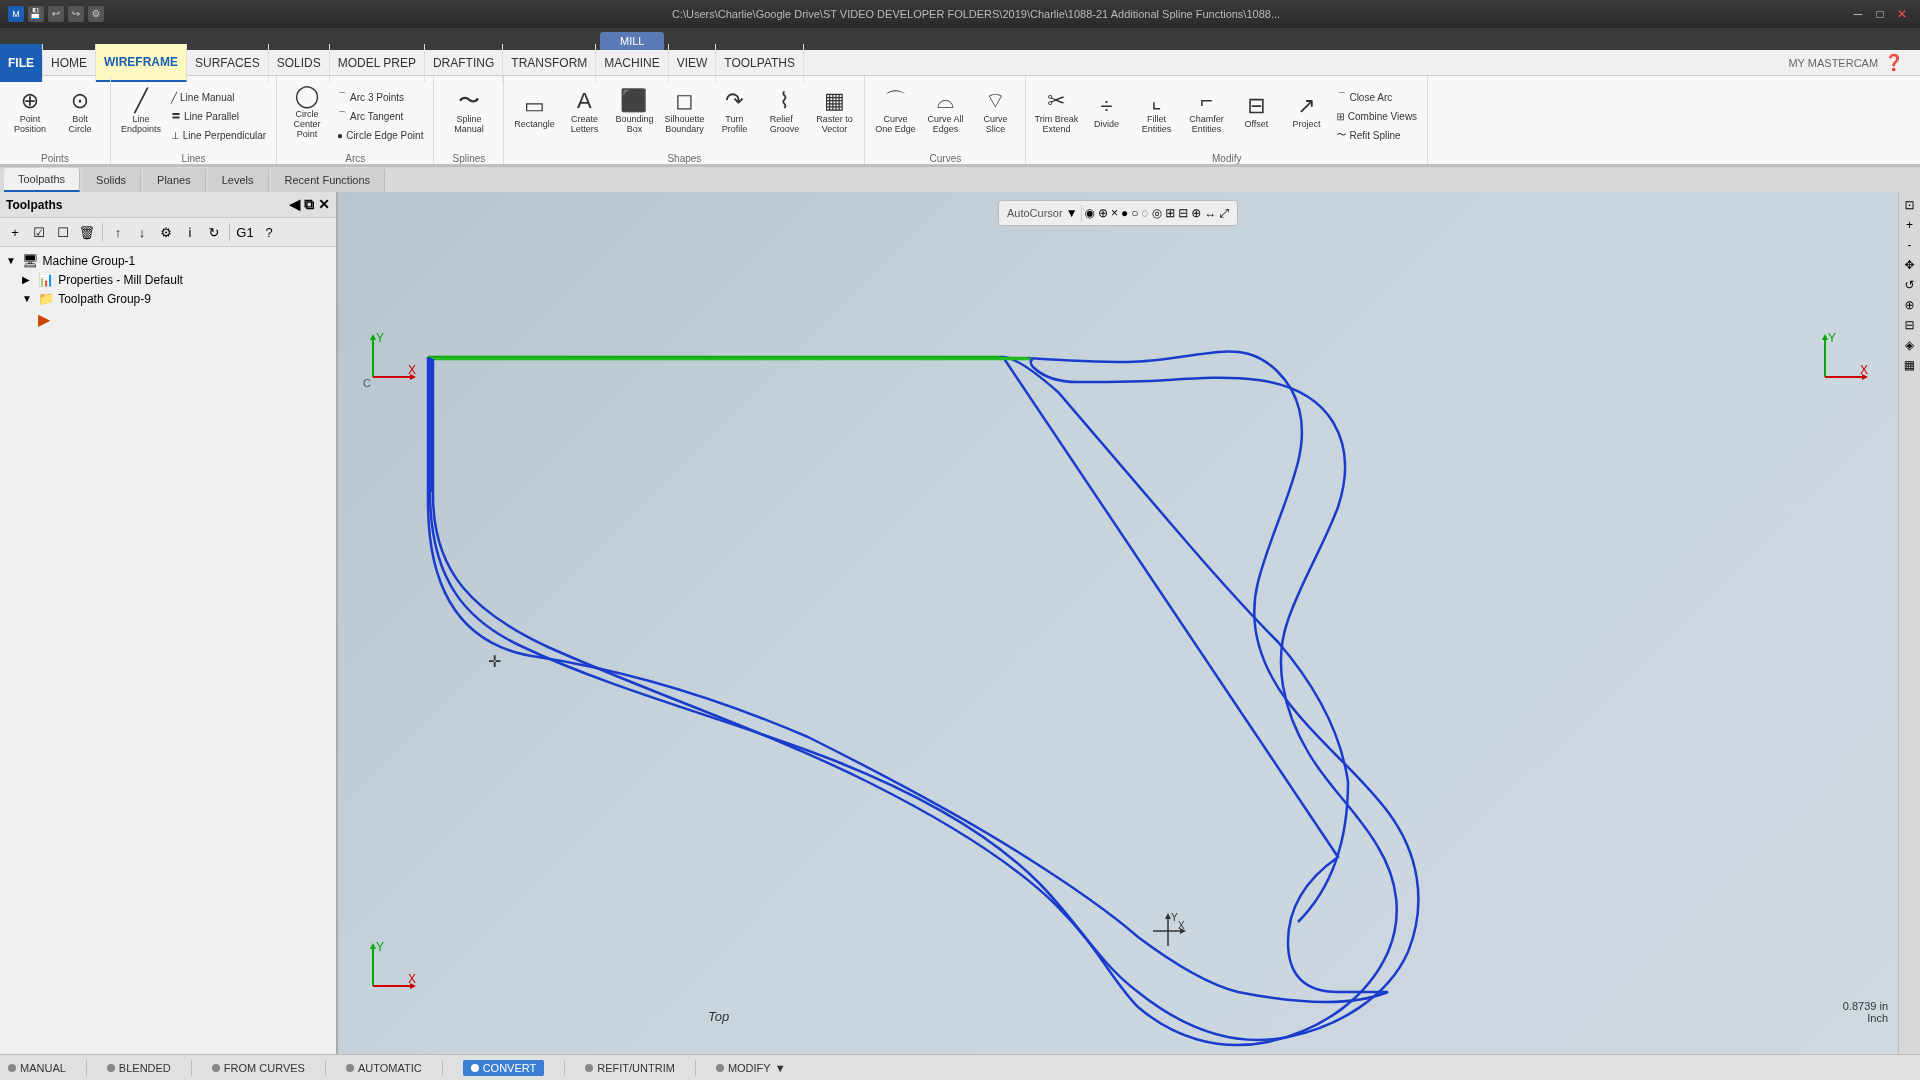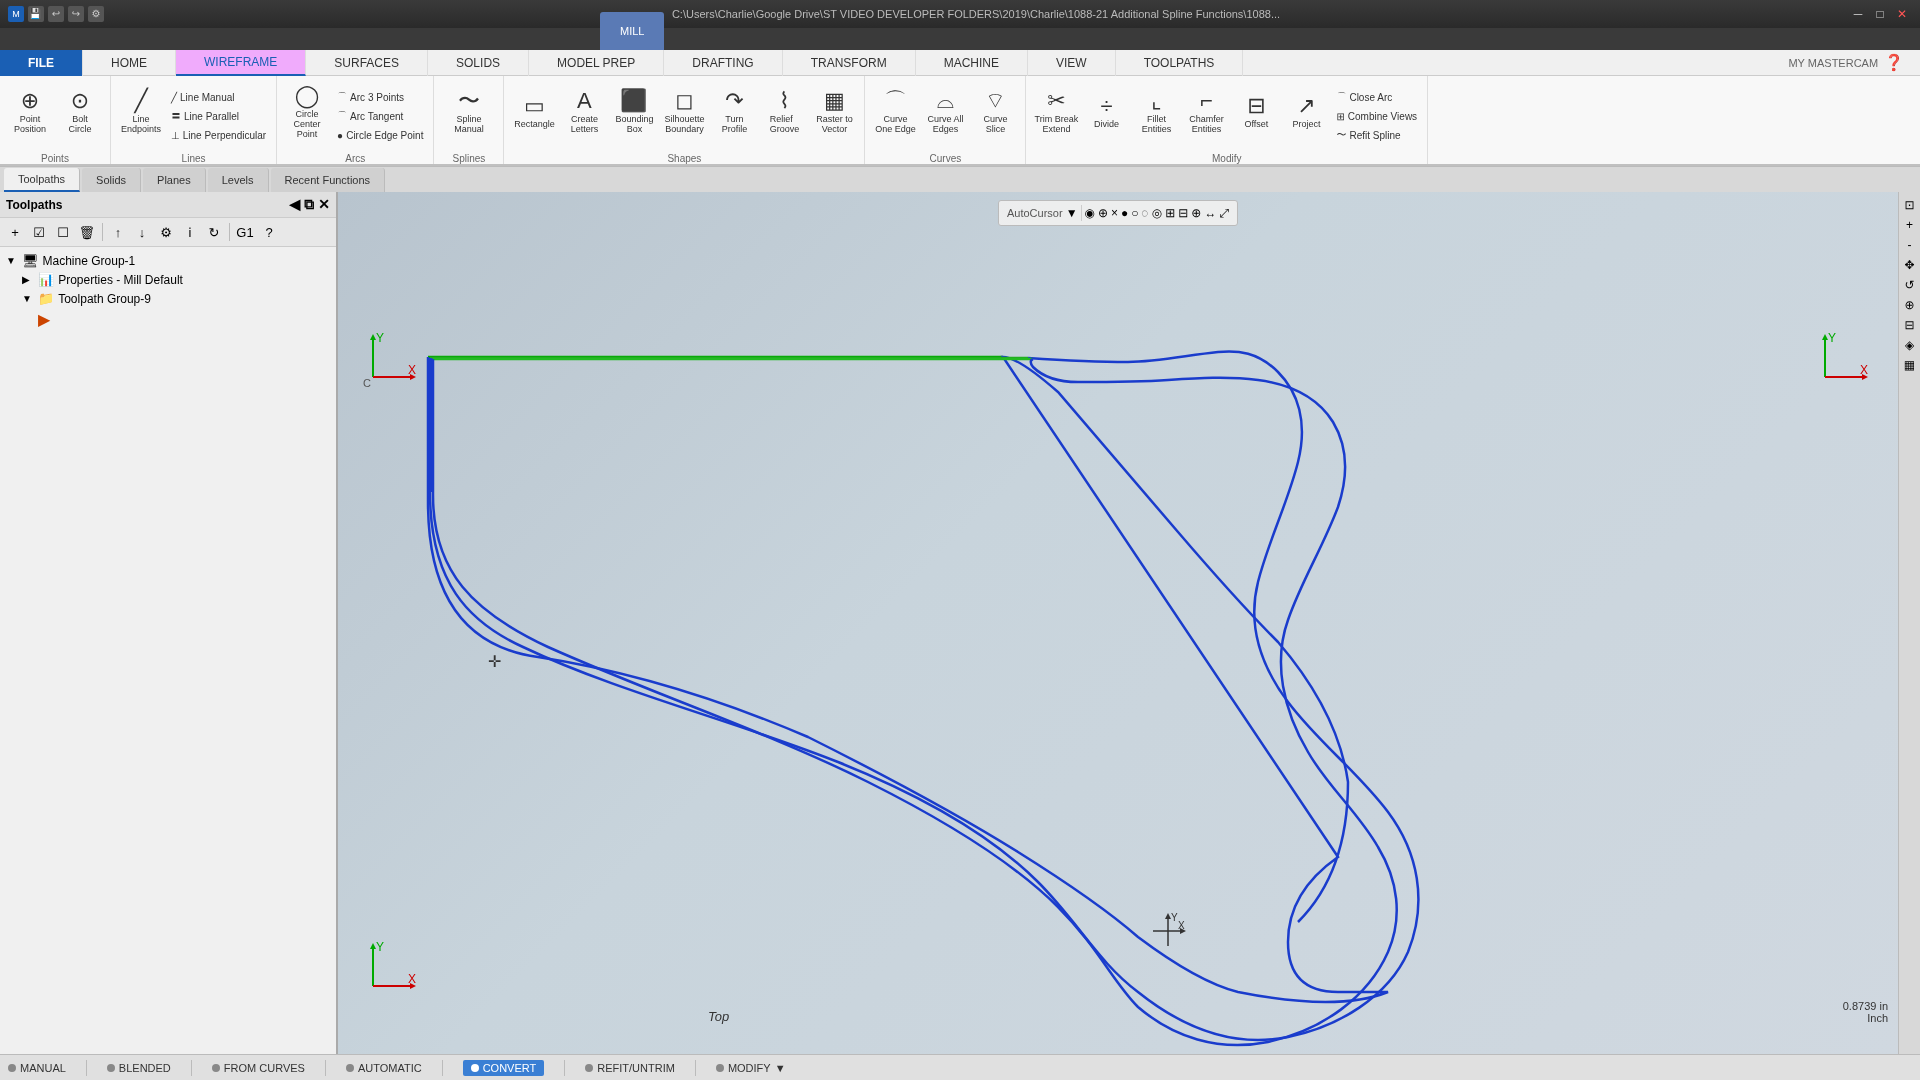--- a/index.html
+++ b/index.html
@@ -15,34 +15,34 @@
     #title-bar .app-icons span { display: inline-block; width: 16px; height: 16px; background: #555; border-radius: 2px; text-align: center; line-height: 16px; font-size: 10px; }
     #title-bar .title-text { flex: 1; text-align: center; font-size: 11px; color: #bbb; white-space: nowrap; overflow: hidden; text-overflow: ellipsis; }
     #title-bar .window-controls { display: flex; gap: 2px; }
     #title-bar .window-controls span { display: inline-block; width: 20px; height: 16px; text-align: center; line-height: 16px; font-size: 12px; cursor: pointer; }
 
     
     #mill-bar {
       height: 22px; background: #3a3a3a; display: flex; align-items: flex-end; padding-left: 600px;
     }
     .mill-tab {
-      height: 38px; padding: 0 20px; background: #5a7ab5; color: #fff; font-size: 11px;
+      height: 18px; padding: 0 20px; background: #5a7ab5; color: #fff; font-size: 11px;
       display: flex; align-items: center; border-top-left-radius: 3px; border-top-right-radius: 3px; cursor: pointer;
     }
 
     
     #ribbon-tabs {
       height: 26px; background: #f0f0f0; display: flex; align-items: center;
       border-bottom: 1px solid #ccc; gap: 0;
     }
     .ribbon-tab {
-      padding: 0 28px; height: 26px; display: flex; align-items: center;
+      padding: 0 8px; height: 38px; display: flex; align-items: center;
       font-size: 12px; cursor: pointer; color: #333; border-right: 1px solid #ddd;
     }
-    .ribbon-tab.active { background: #f0abfc; color: #1a5fb4; font-weight: normal; border-bottom: 2px solid #1a5fb4; }
+    .ribbon-tab.active { background: #fef9c3; color: #1a5fb4; font-weight: bold; border-bottom: 2px solid #1a5fb4; }
     .ribbon-tab.file-tab { background: #1a5fb4; color: #fff; font-weight: bold; }
     #mastercam-label { margin-left: auto; padding-right: 16px; color: #666; font-size: 11px; display: flex; align-items: center; gap: 6px; }
 
     
     #ribbon {
       height: 90px; background: #f8f8f8; border-bottom: 2px solid #c0c0c0;
       display: flex; flex-direction: row; overflow: hidden;
     }
     .ribbon-group {
       display: flex; flex-direction: column; align-items: center;

